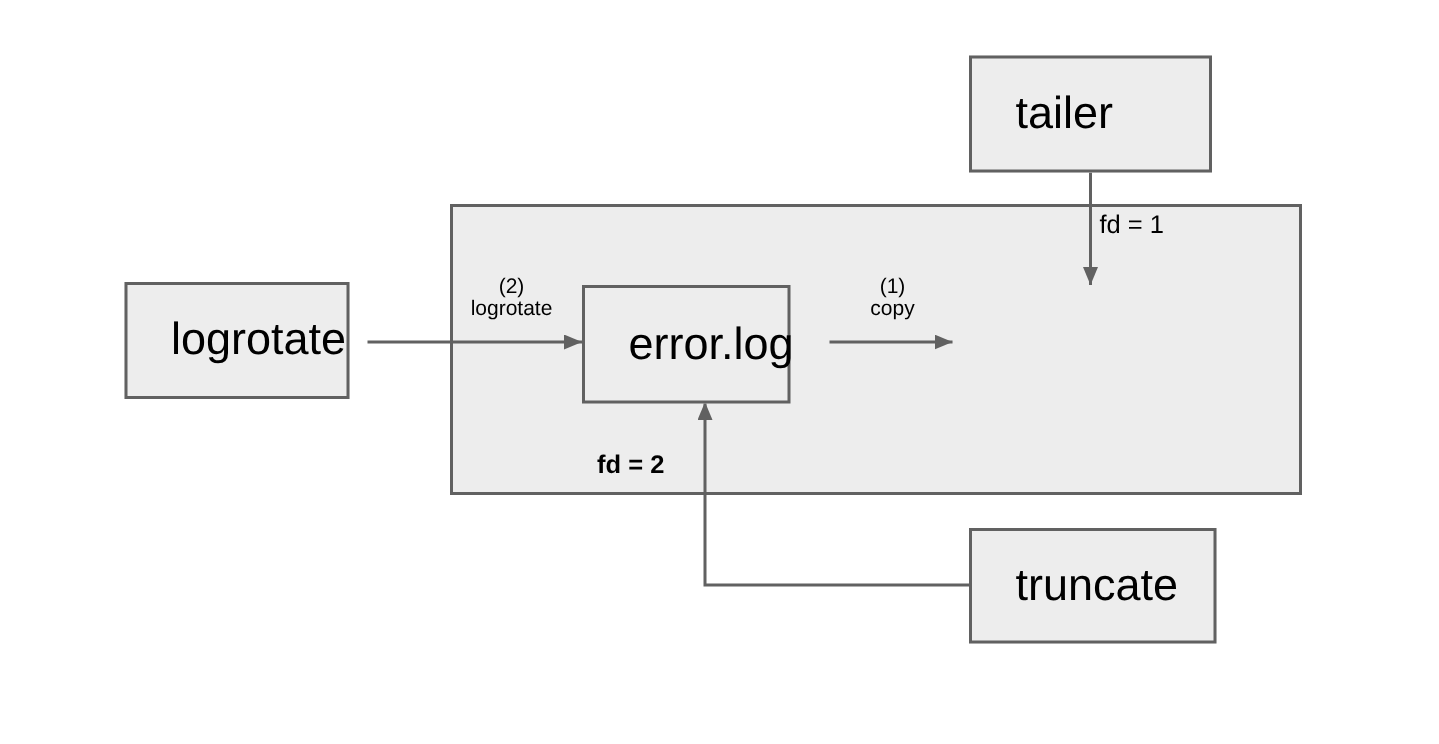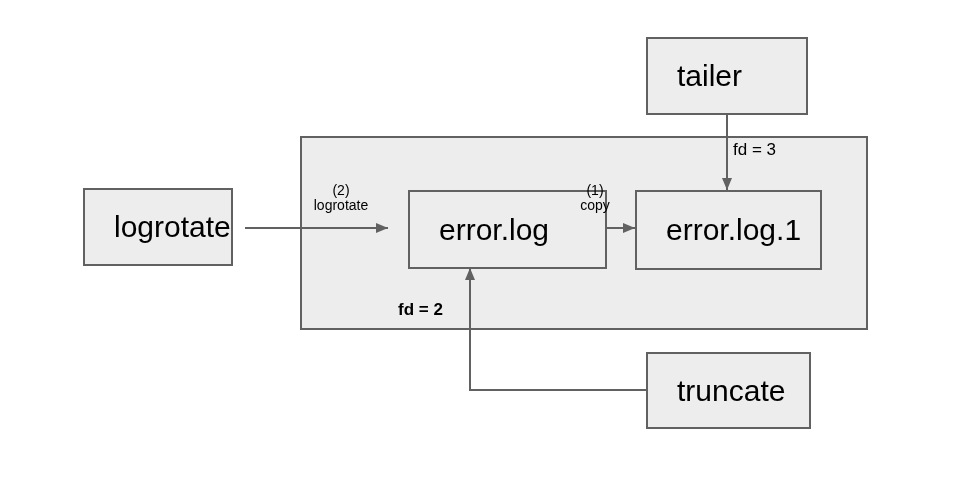--- a/index.html
+++ b/index.html
@@ -31,21 +31,21 @@
   #container-box {
     position: absolute;
     box-sizing: border-box;
     left: 300px; top: 136px; width: 568px; height: 194px;
     background: var(--node-fill, #ededed);
     border: 2px solid var(--node-border, #616161);
     z-index: 1;
   }
   #node-tailer     { left: 646px; top: 37px;  width: 162px; height: 78px; }
   #node-logrotate  { left: 83px;  top: 188px; width: 150px; height: 78px; }
-  #node-error-log  { left: 388px; top: 190px; width: 199px; height: 79px; margin-left: 20px; }
+  #node-error-log  { left: 388px; top: 190px; width: 139px; height: 79px; }
   #node-error-log-1{ left: 635px; top: 190px; width: 187px; height: 80px; }
   #node-appender   { left: 646px; top: 352px; width: 165px; height: 77px; }
   #edge-layer {
     position: absolute;
     left: 0; top: 0;
     z-index: 2;
   }
   .edge {
     stroke: var(--arrow, #616161);
     stroke-width: 2;
@@ -94,35 +94,32 @@
   </div>
 
   <div class="node" id="node-logrotate">
     <span>logrotate</span>
   </div>
 
   <div class="node" id="node-error-log">
     <span>error.log</span>
   </div>
 
-  <div class="node" id="node-error-log-1">
-    <span>error.log.1</span>
-  </div>
 
   <div class="node" id="node-appender">
     <span>truncate</span>
   </div>
 
   <div class="edge-label step-label" id="label-truncate">
     <div>(2)</div>
     <div>logrotate</div>
   </div>
 
   <div class="edge-label step-label" id="label-copy">
     <div>(1)</div>
     <div>copy</div>
   </div>
 
-  <div class="edge-label fd-label" id="label-fd-1">fd = 3</div>
+  <div class="edge-label fd-label" id="label-fd-1">fd = 1</div>
 
   <div class="edge-label fd-label" id="label-fd-2">fd = 2</div>
 
 </div>
 
 </body></html>

